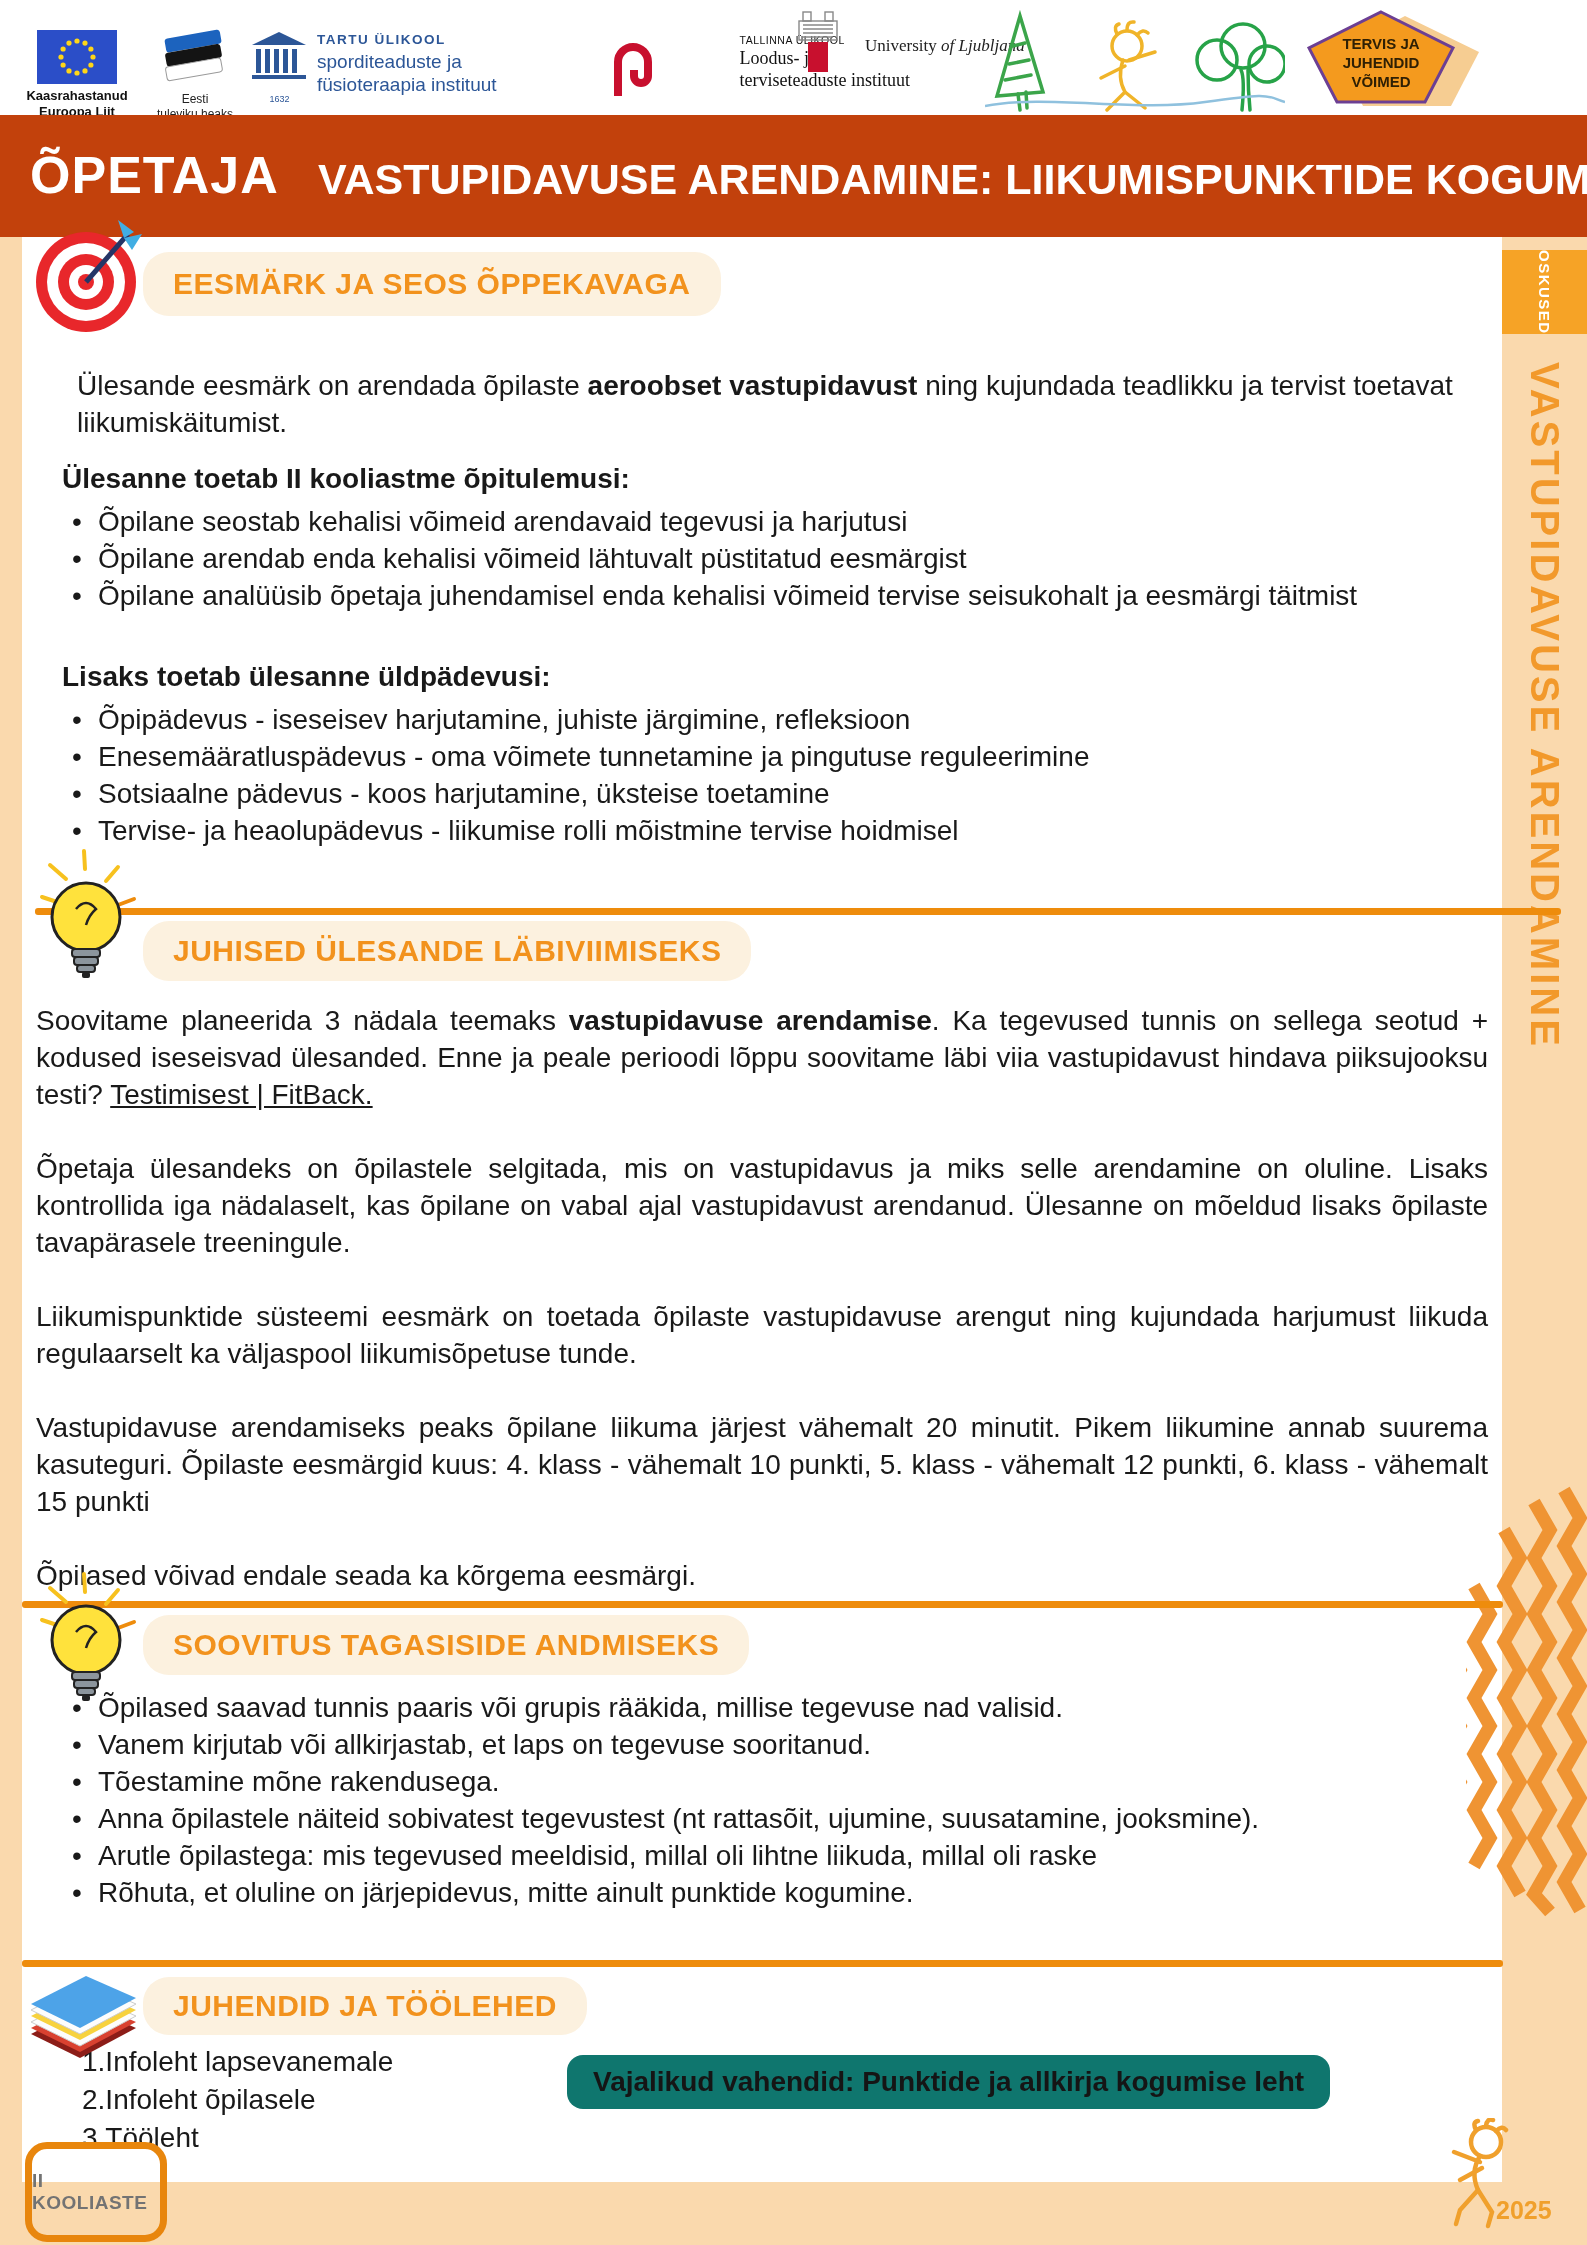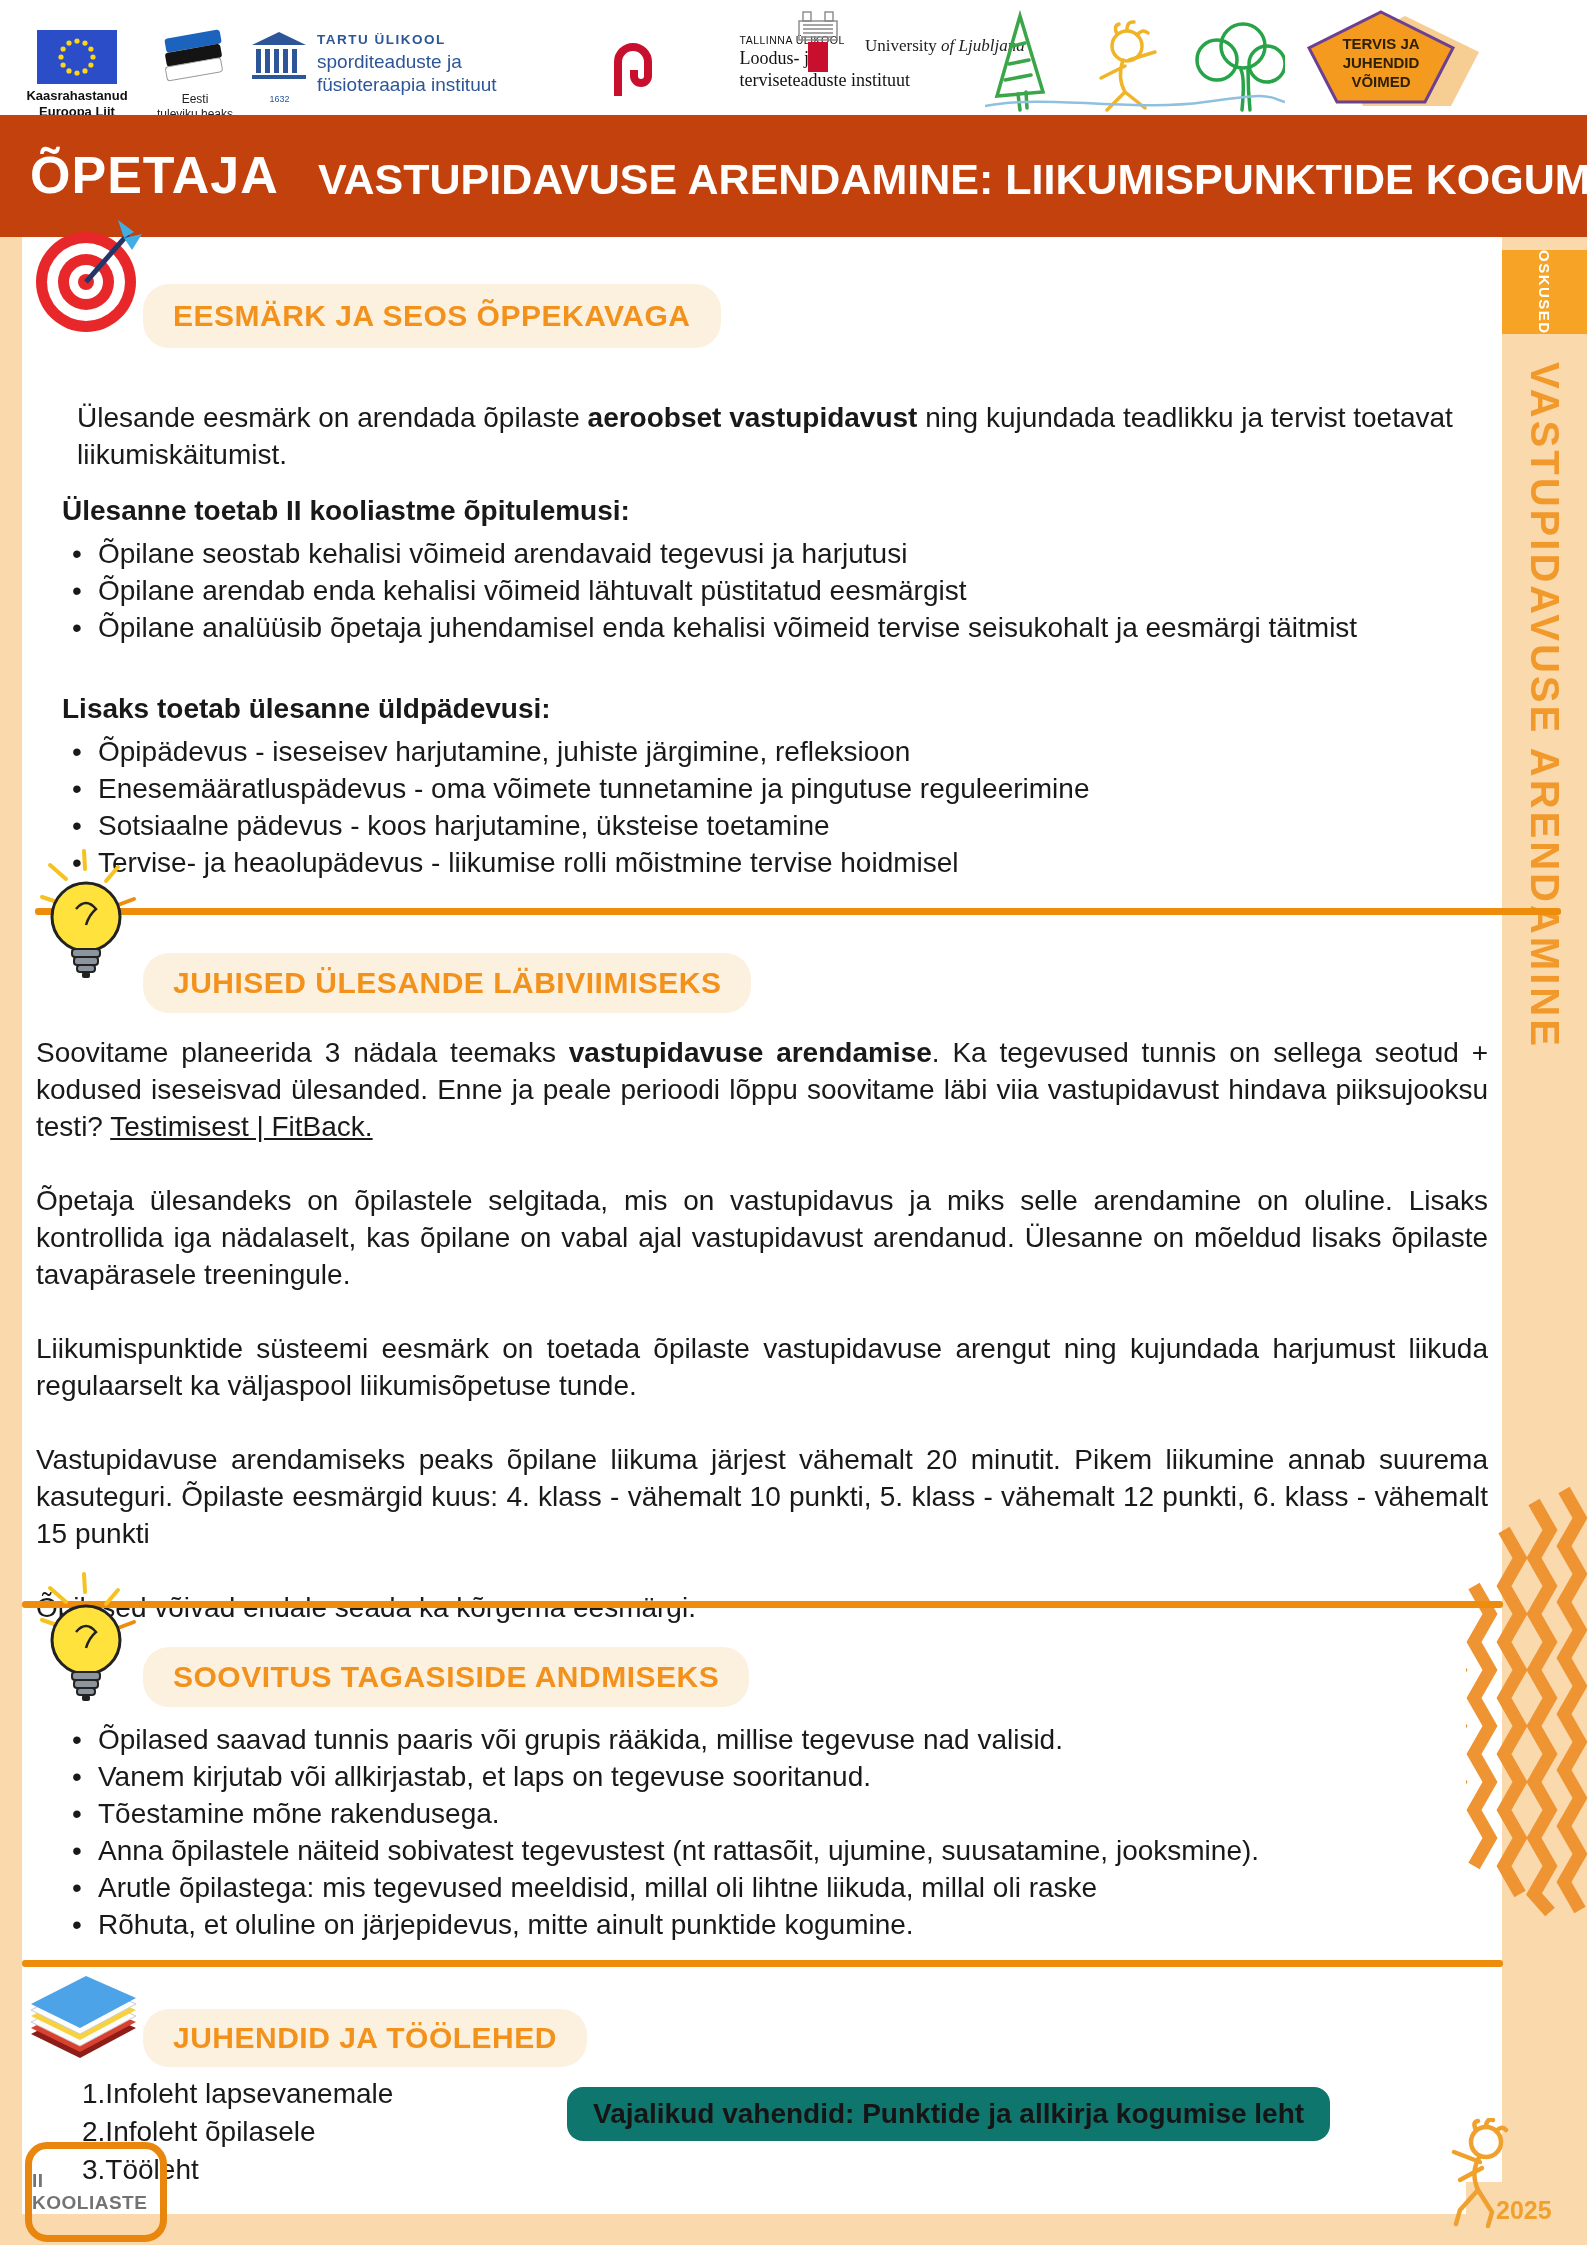--- a/index.html
+++ b/index.html
@@ -38,21 +38,21 @@
   .sidebar{position:absolute;left:1502px;top:237px;width:85px;height:2008px;background:#FAD9AD;z-index:2;}
   .footer-strip{position:absolute;left:0;top:2182px;width:1587px;height:63px;background:#FAD9AD;z-index:2;}
   .side-tab{position:absolute;left:1502px;top:250px;width:85px;height:84px;background:#F6A326;z-index:4;
             display:flex;align-items:center;justify-content:center;}
   .side-tab span{writing-mode:vertical-rl;color:#fff;font-size:15px;font-weight:bold;letter-spacing:1.5px;}
   .vert-title{position:absolute;left:1502px;top:362px;width:85px;height:800px;z-index:4;
             display:flex;align-items:flex-start;justify-content:center;}
   .vert-title span{writing-mode:vertical-rl;color:#F2992B;font-size:40px;font-weight:bold;letter-spacing:3px;}
 
   
-  .content{position:absolute;left:22px;top:237px;width:1444px;height:1945px;background:#fff;z-index:3;margin-top:32px;}
+  .content{position:absolute;left:22px;top:237px;width:1444px;height:1945px;background:#fff;z-index:3;}
   .pill{position:absolute;height:60px;line-height:60px;padding:0 30px;background:#FCF1DF;border-radius:26px;
         color:#F2921D;font-size:30px;font-weight:bold;letter-spacing:.5px;white-space:nowrap;}
   .pill1{left:121px;top:15px;height:64px;line-height:64px;}
   .pill2{left:121px;top:684px;}
   .pill3{left:121px;top:1378px;}
   .pill4{left:121px;top:1740px;height:58px;line-height:58px;}
   .body-text{font-size:28px;line-height:37px;color:#191919;}
   .s1-intro{position:absolute;left:55px;top:130px;width:1400px;}
   .lead{position:absolute;font-weight:bold;font-size:28px;}
   .s1-h1{left:40px;top:226px;}

